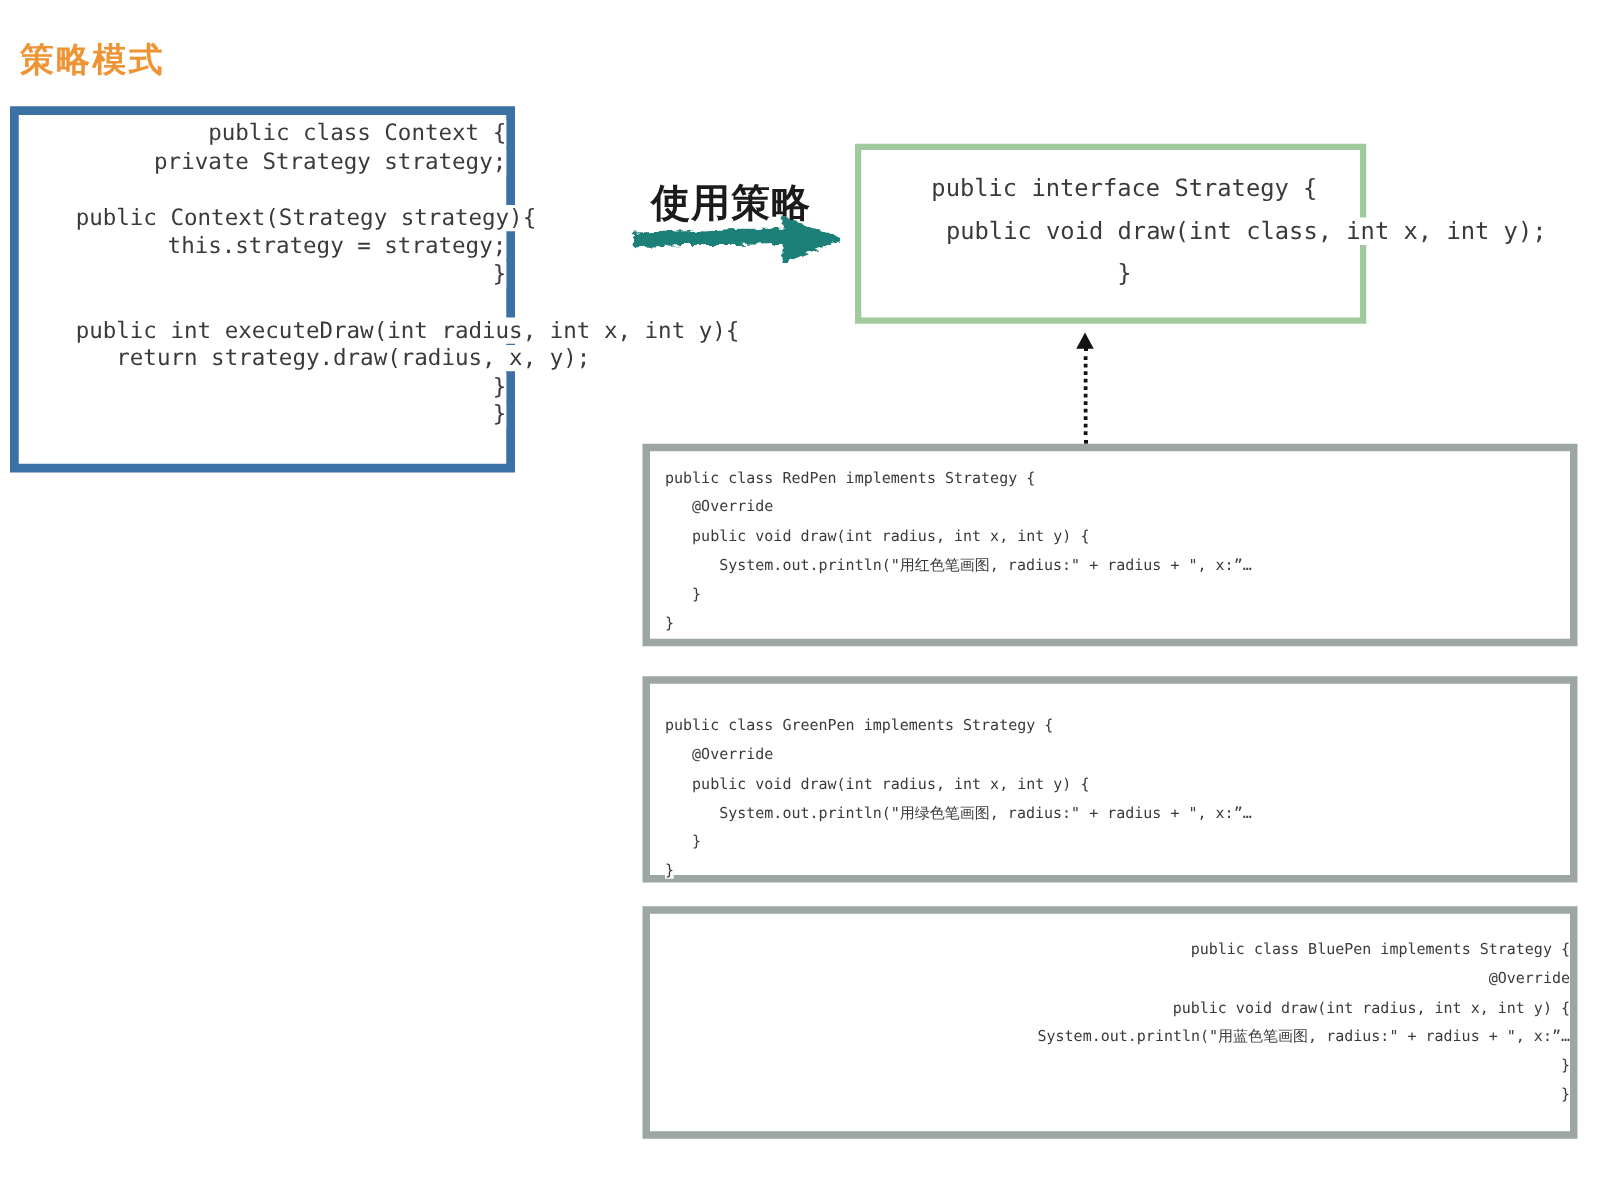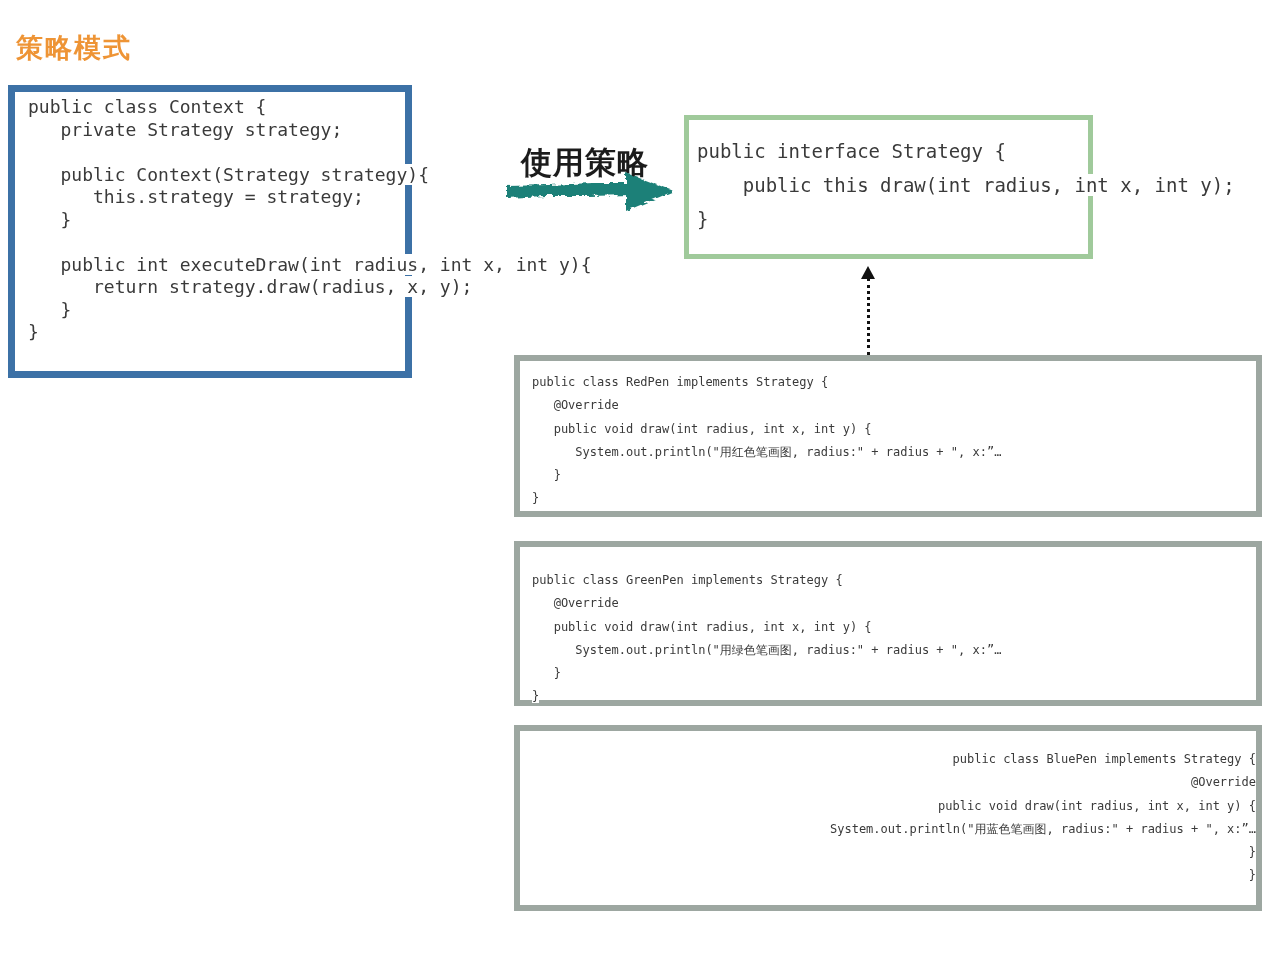--- a/index.html
+++ b/index.html
@@ -13,30 +13,31 @@
     position:absolute;left:16px;top:30px;margin:0;
     font-size:27px;font-weight:bold;color:var(--color-title,#ee9435);
     letter-spacing:2px;
   }
 
   .code-box{position:absolute;background:#ffffff;box-sizing:border-box;}
 
   .context-box{
     left:8px;top:85px;width:404px;height:293px;
     border:7px solid var(--color-contextBorder,#3c71a6);
+    text-align:right;
   }
   .context-box pre{--lh:22.5px;font-size:18px;padding:4px 0 0 13px;}
 
   .strategy-box{
     left:684px;top:115px;width:409px;height:144px;
     border:5px solid var(--color-strategyBorder,#a0ca9b);
   }
   .strategy-box pre{
     --lh:34px;font-family:"Liberation Sans", sans-serif;
-    font-size:19px;padding:14px 0 0 8px;color:#2e2e2e;
+    font-size:19px;padding:14px 0 0 22px;color:#2e2e2e;text-align:center;
   }
 
   .impl-box{
     left:514px;width:748px;
     border:6px solid var(--color-implBorder,#9da7a1);
   }
   .impl-red{top:355px;height:162px;}
   .impl-green{top:541px;height:165px;}
   .impl-blue{top:725px;height:186px;}
   .impl-box pre{--lh:23.3px;font-size:12px;padding:10px 0 0 12px;}
@@ -91,21 +92,21 @@
         <feDisplacementMap in="SourceGraphic" in2="n" scale="6"></feDisplacementMap>
       </filter>
     </defs>
     <g fill="currentColor" filter="url(#rough)">
       <polygon points="4,16 45,15 90,13 128,13 128,25 85,26 42,26 4,28"></polygon>
       <polygon points="123,3 171,21 123,41"></polygon>
     </g>
   </svg>
 
   <div class="code-box strategy-box">
-    <pre class="code"><div class="line"><span>public interface Strategy {</span></div><div class="line"><span>    public this draw(int radius, int x, int y);</span></div><div class="line"><span>}</span></div></pre>
+    <pre class="code"><div class="line"><span>public interface Strategy {</span></div><div class="line"><span>    public void draw(int class, int x, int y);</span></div><div class="line"><span>}</span></div></pre>
   </div>
 
   <div class="dotted-arrow">
     <div class="head"></div>
     <div class="stem"></div>
   </div>
 
   <div class="code-box impl-box impl-red">
     <pre class="code"><div class="line"><span>public class RedPen implements Strategy {</span></div><div class="line"><span>   @Override</span></div><div class="line"><span>   public void draw(int radius, int x, int y) {</span></div><div class="line"><span>      System.out.println("用红色笔画图, radius:" + radius + ", x:”…</span></div><div class="line"><span>   }</span></div><div class="line"><span>}</span></div></pre>
   </div>

